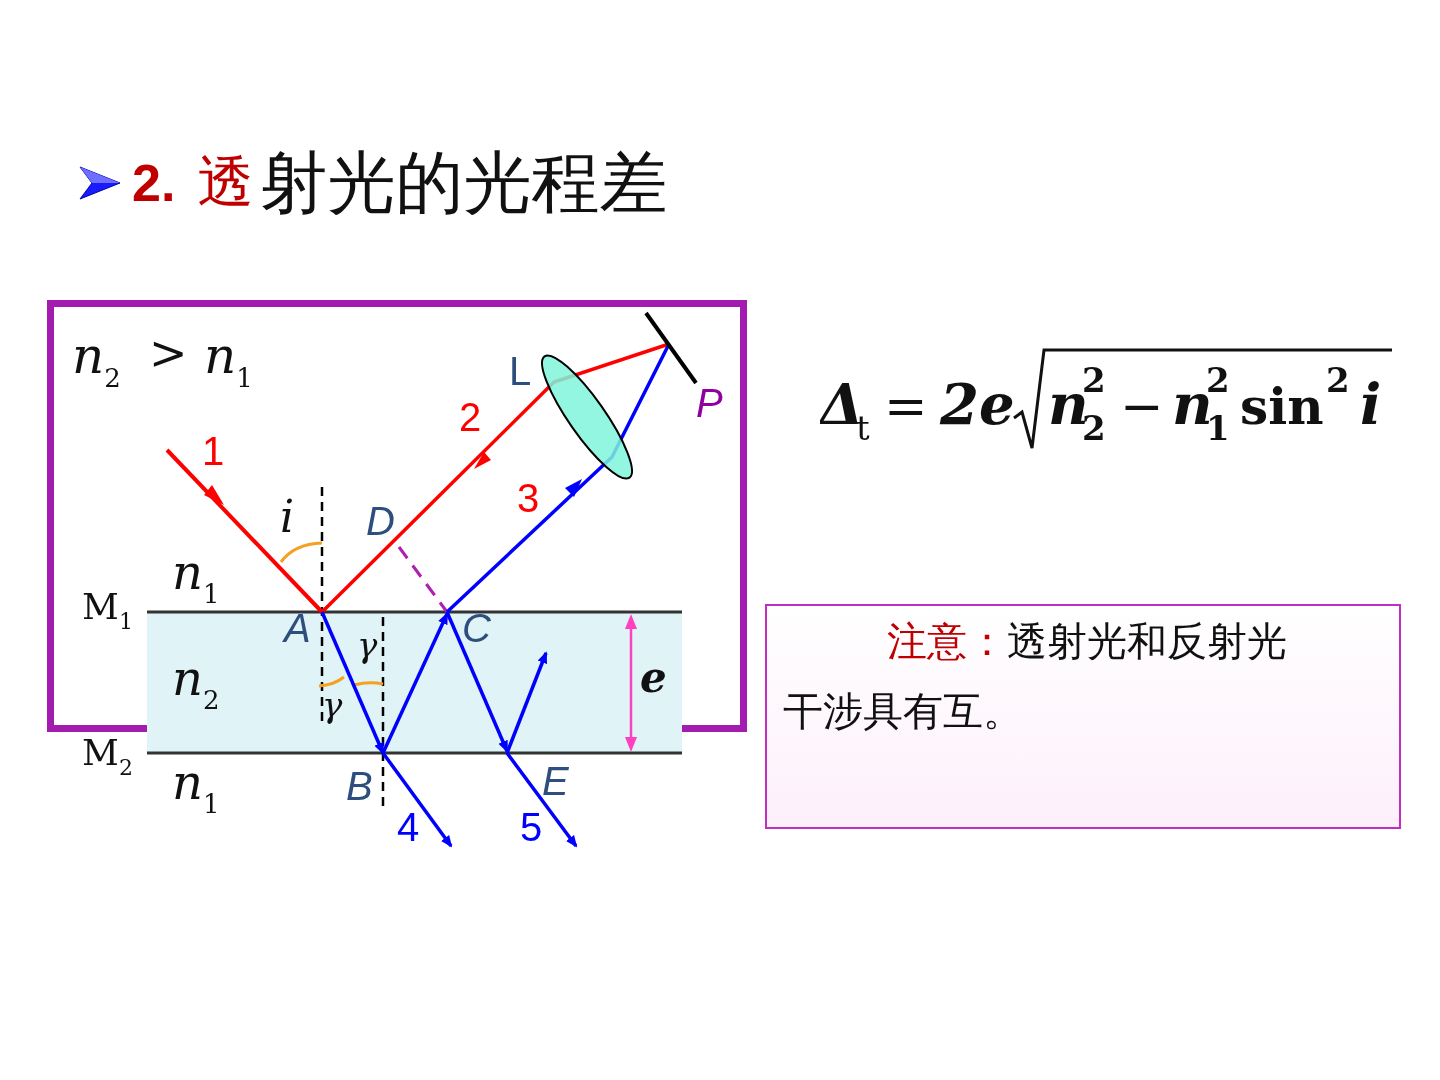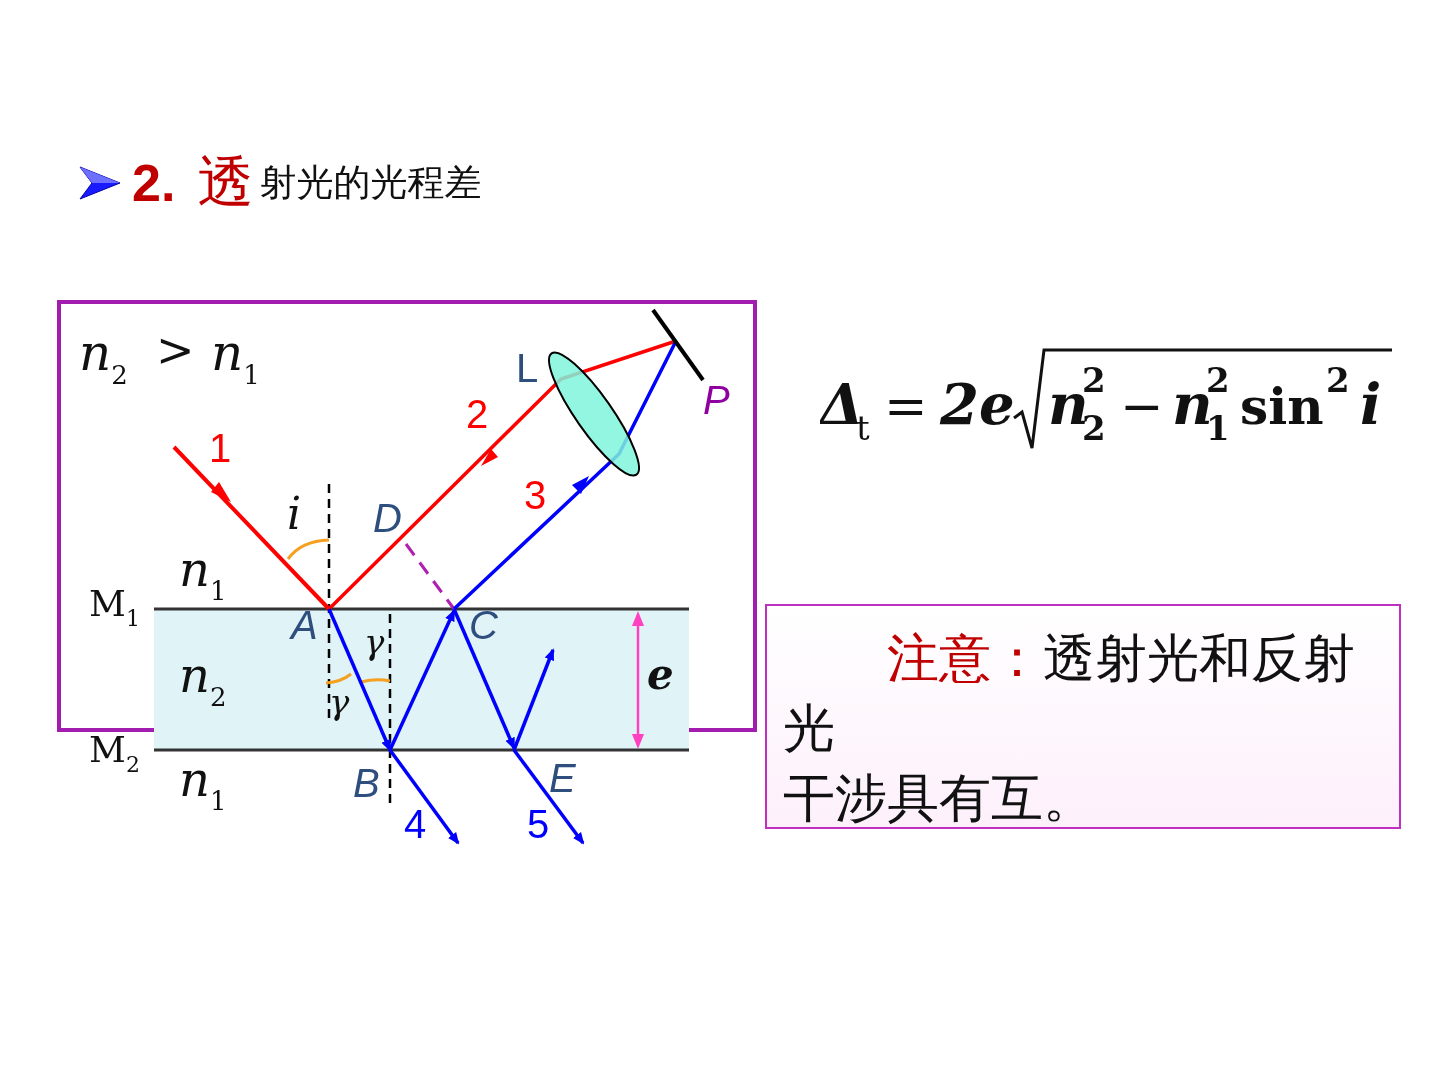--- a/index.html
+++ b/index.html
@@ -11,35 +11,35 @@
     .title {
       position: absolute; left: 78px; top: 148px; height: 70px;
       display: flex; align-items: center; gap: 6px;
     }
     .title .bullet { width: 44px; height: 44px; margin-right: 4px; }
     .title .num {
       font-family: "Liberation Sans", sans-serif; font-weight: bold;
       font-size: 52px; color: #c00000; margin-right: 16px;
     }
     .title .hl { font-size: 56px; color: #c00000; font-family: "DejaVu Serif", serif; }
-    .title .rest { font-size: 37px; color: #111; font-family: "DejaVu Serif", serif; }
+    .title .rest { font-size: 68px; color: #111; font-family: "DejaVu Serif", serif; }
     .figure {
-      position: absolute; left: 57px; top: 300px; width: 700px; height: 432px;
-      border: 4px solid #a21caf; box-sizing: border-box; background: #fff;
+      position: absolute; left: 47px; top: 300px; width: 700px; height: 432px;
+      border: 7px solid #a21caf; box-sizing: border-box; background: #fff;
     }
     .figure svg { position: absolute; left: 0; top: 0; }
     .formula {
       position: absolute; left: 820px; top: 340px; width: 590px; height: 120px;
     }
     .note {
       position: absolute; left: 765px; top: 604px; width: 636px; height: 225px;
       border: 2px solid #c030c0; box-sizing: border-box;
       background: linear-gradient(#ffffff, #fdf0fb);
-      padding: 17px 14px 0 16px;
-      font-family: "DejaVu Serif", serif; font-size: 52px; line-height: 70px; color: #111;
+      padding: 0 14px 0 16px;
+      font-family: "DejaVu Serif", serif; font-size: 40px; line-height: 70px; color: #111;
     }
     .note .label { color: #c00000; padding-left: 104px; }
   </style>
 </head>
 <body>
 
 <div class="title">
   <svg class="bullet" viewBox="0 0 44 44">
     <polygon points="2,6 42,22 2,38 14,22" fill="#1a1aff" stroke="#0000aa" stroke-width="1"></polygon>
     <polygon points="2,6 42,22 14,22" fill="#6e6eff"></polygon>

